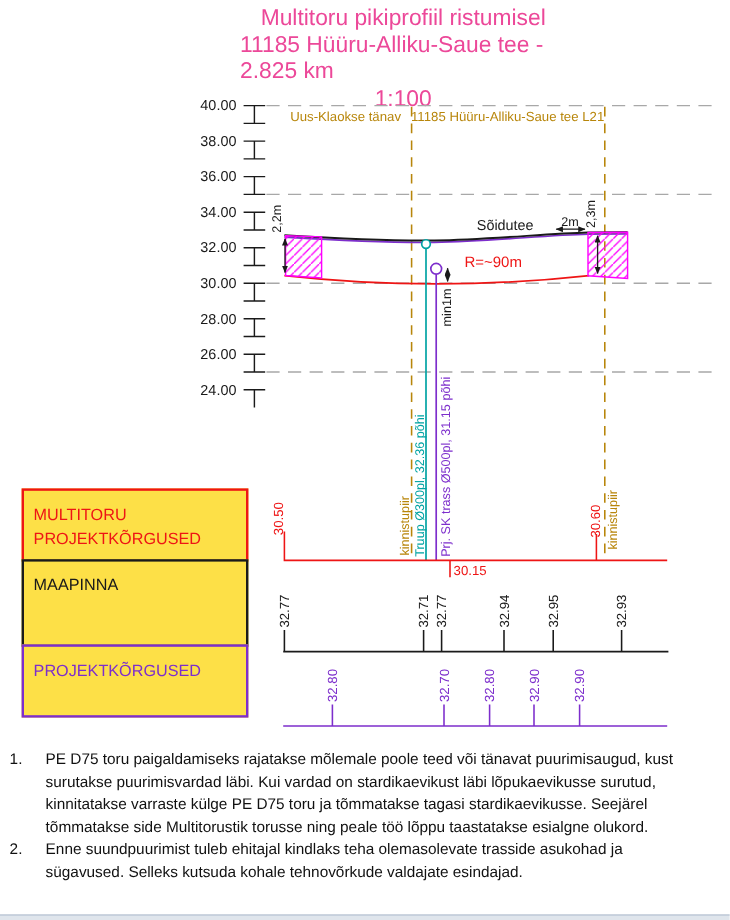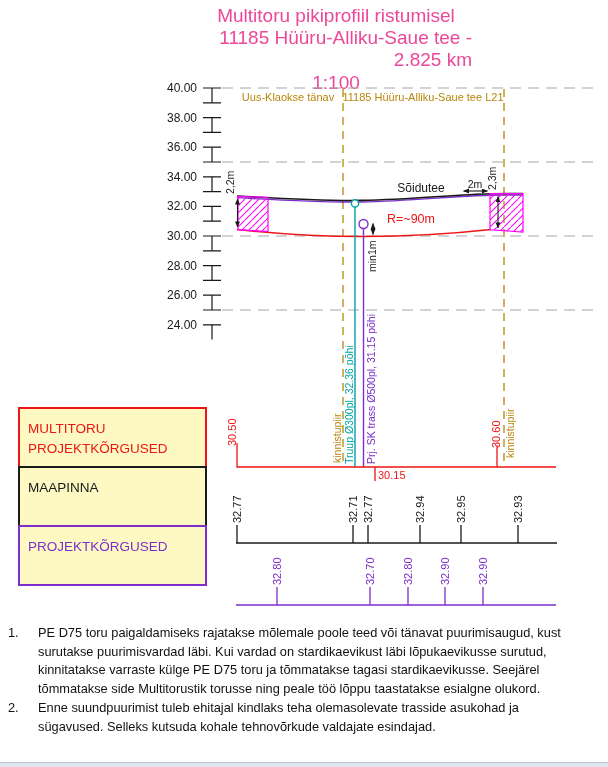--- a/index.html
+++ b/index.html
@@ -1,27 +1,27 @@
 <!DOCTYPE html>
 <html><head>
 <meta charset="utf-8">
 <style>
   html,body{margin:0;padding:0;background:#ffffff;}
   body{width:608px;height:767px;position:relative;overflow:hidden;
        font-family:"Liberation Sans",sans-serif;color:#1a1a1a;}
   .title-line{position:absolute;left:336px;transform:translateX(-50%);
 ardo    white-space:nowrap;color:#ec4899;font-size:19px;}
-  .t1{top:5px;} .t2{top:27px;text-align:right;} .t3{top:35px;margin-top:37px;}
+  .t1{top:5px;} .t2{top:27px;} .t3{top:35px;margin-top:37px;}
   #drawing{position:absolute;top:80px;left:0;}
   .legend{position:absolute;left:18px;top:407px;width:189px;}
   .lbox{box-sizing:border-box;width:189px;padding:10px 6px 8px 8px;
-        border:2px solid;margin-top:-2px;background:#fef9c3;}
+        border:2px solid;margin-top:-2px;background:#fde047;}
   .lbox div{font-size:13.5px;line-height:19.5px;white-space:nowrap;}
   .lbox.red{border-color:#ee1515;color:#ee1515;height:61px;margin-top:0;}
-  .lbox.black{border-color:#1a1a1a;color:#1a1a1a;height:61px;}
+  .lbox.black{border-color:#1a1a1a;color:#1a1a1a;height:73px;}
   .lbox.purple{border-color:#7d2ecc;color:#7d2ecc;height:61px;}
   .notes{position:absolute;left:8px;top:624px;width:560px;font-size:12.8px;
          line-height:18.6px;color:#111;}
   .note{display:flex;margin:0 0 1px 0;}
   .note .num{width:30px;flex:none;}
   .note .txt{width:535px;}
   .bottom-strip{position:absolute;left:0;bottom:0;width:608px;height:4px;
         background:#dfe5ec;border-top:1px solid #b6c2d2;}
   svg text{font-family:"Liberation Sans",sans-serif;}
 </style>

